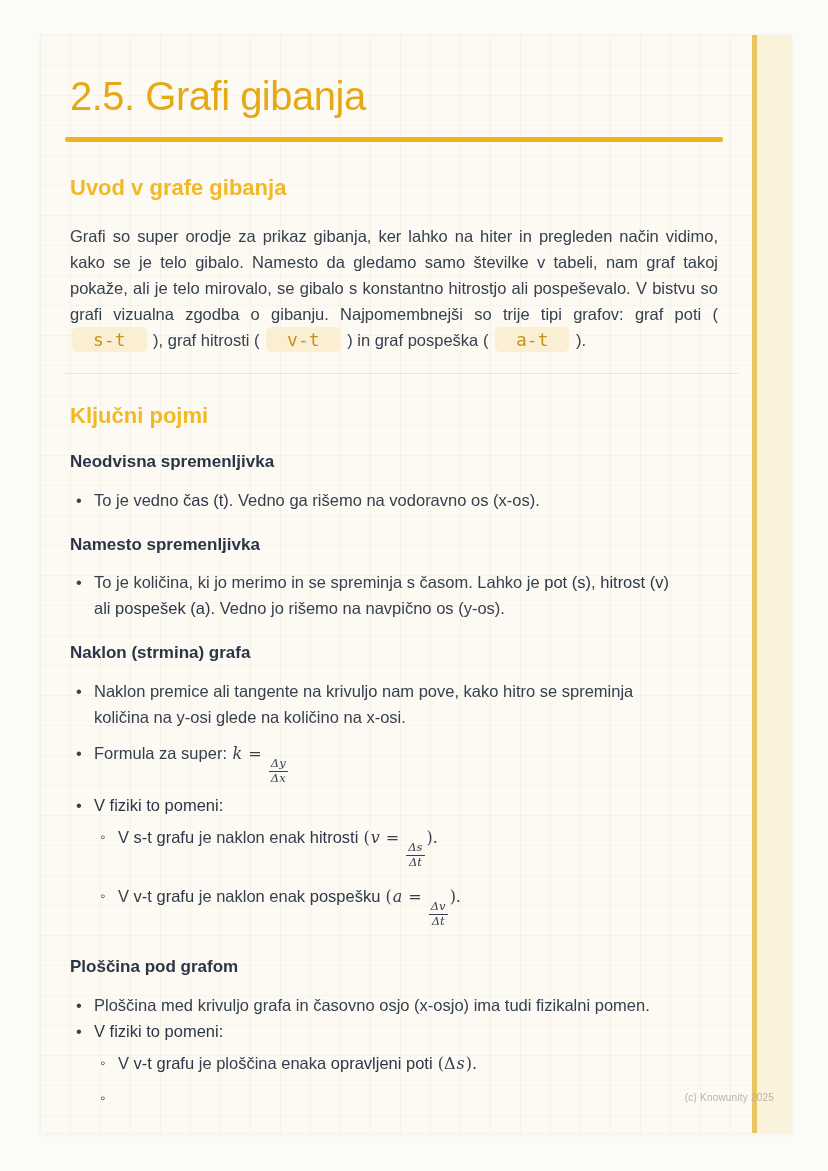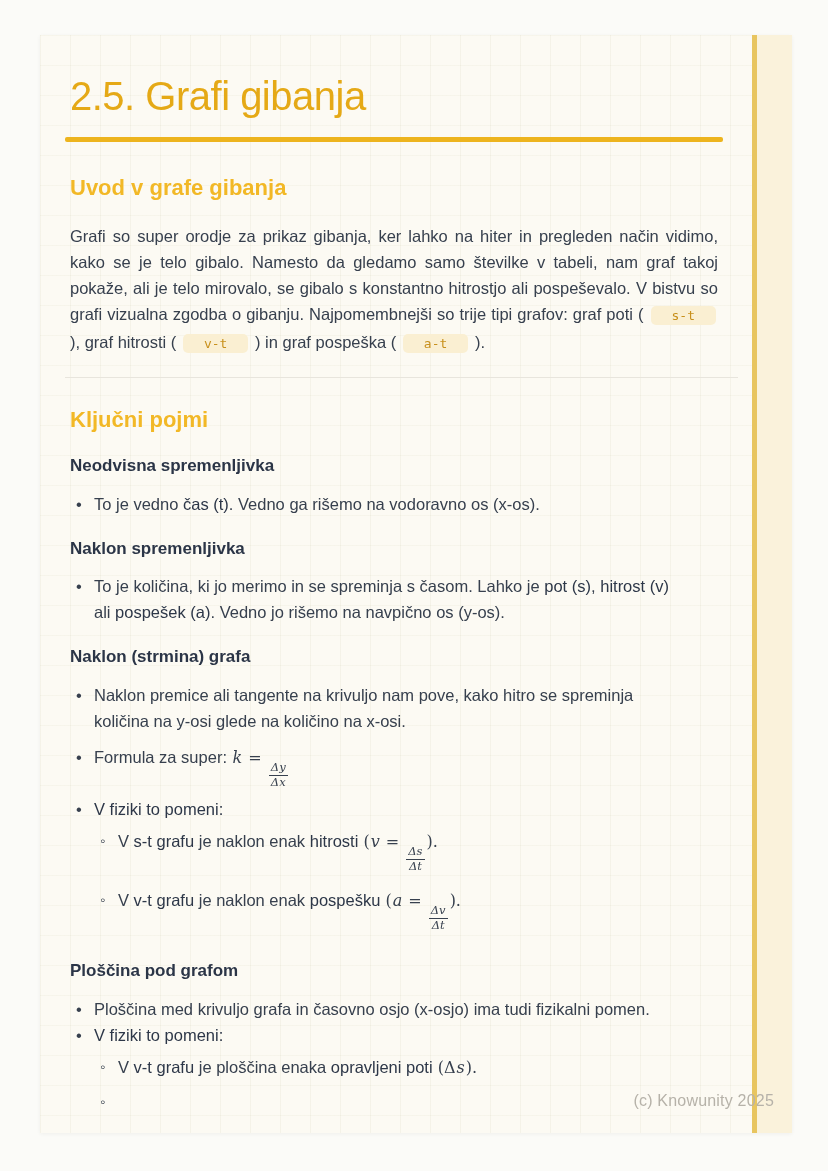--- a/index.html
+++ b/index.html
@@ -58,36 +58,36 @@
   }
   .marker.sub { font-size:15px; }
   .li-text {
     font-size:16.5px; line-height:26px; color:#37404E; max-width:580px;
   }
   .sub-ul { margin:6px 0 0 24px; }
   .sub-ul .li + .li { margin-top:8px; }
 
   .s-b { font-weight:400; color:#2D3748; }
   .s-code {
-    font-family:"DejaVu Sans Mono", monospace; font-size:13px;
+    font-family:"DejaVu Sans Mono", monospace; font-size:18px;
     background:#FAEFD2; color:#C8901C; padding:2px 21px; border-radius:5px;
     margin:0 2px; white-space:nowrap;
   }
   .s-m  { font-family:"DejaVu Serif", serif; font-size:16px; }
   .s-mi { font-family:"DejaVu Serif", serif; font-style:italic; font-size:16px; padding:0 1px; }
   .frac {
     display:inline-flex; flex-direction:column; align-items:center;
     font-family:"DejaVu Serif", serif; font-style:italic;
     font-size:11.5px; line-height:1.2; vertical-align:-8px; margin:6px 2px;
   }
   .frac .num { border-bottom:1px solid #37404E; padding:0 2px; }
 
   .footer {
-    position:absolute; right:18px; bottom:23px; z-index:2;
-    font-size:16px; color:#B6B2A9; letter-spacing:0.2px;
+    position:absolute; right:18px; bottom:30px; z-index:2;
+    font-size:10px; color:#B6B2A9; letter-spacing:0.2px;
   }
 </style>
 </head>
 <body>
 
 <div class="page">
   <div class="band"></div>
 
   <div class="content">
     <h1 class="title">2.5. Grafi gibanja</h1>
@@ -101,21 +101,21 @@
     <h2 class="section kc">Ključni pojmi</h2>
 
     <h3 class="subhead">Neodvisna spremenljivka</h3>
     <div class="ul">
       <div class="li">
         <span class="marker">•</span>
         <span class="li-text"><span>To je vedno </span><span class="s-b">čas (t)</span><span>. Vedno ga rišemo na vodoravno os (x-os).</span></span>
       </div>
     </div>
 
-    <h3 class="subhead">Naklon spremenljivka</h3>
+    <h3 class="subhead">Namesto spremenljivka</h3>
     <div class="ul">
       <div class="li">
         <span class="marker">•</span>
         <span class="li-text"><span>To je količina, ki jo merimo in se spreminja s časom. Lahko je </span><span class="s-b">pot (s)</span><span>, </span><span class="s-b">hitrost (v)</span><span> ali </span><span class="s-b">pospešek (a)</span><span>. Vedno jo rišemo na navpično os (y-os).</span></span>
       </div>
     </div>
 
     <h3 class="subhead">Naklon (strmina) grafa</h3>
     <div class="ul">
       <div class="li">

